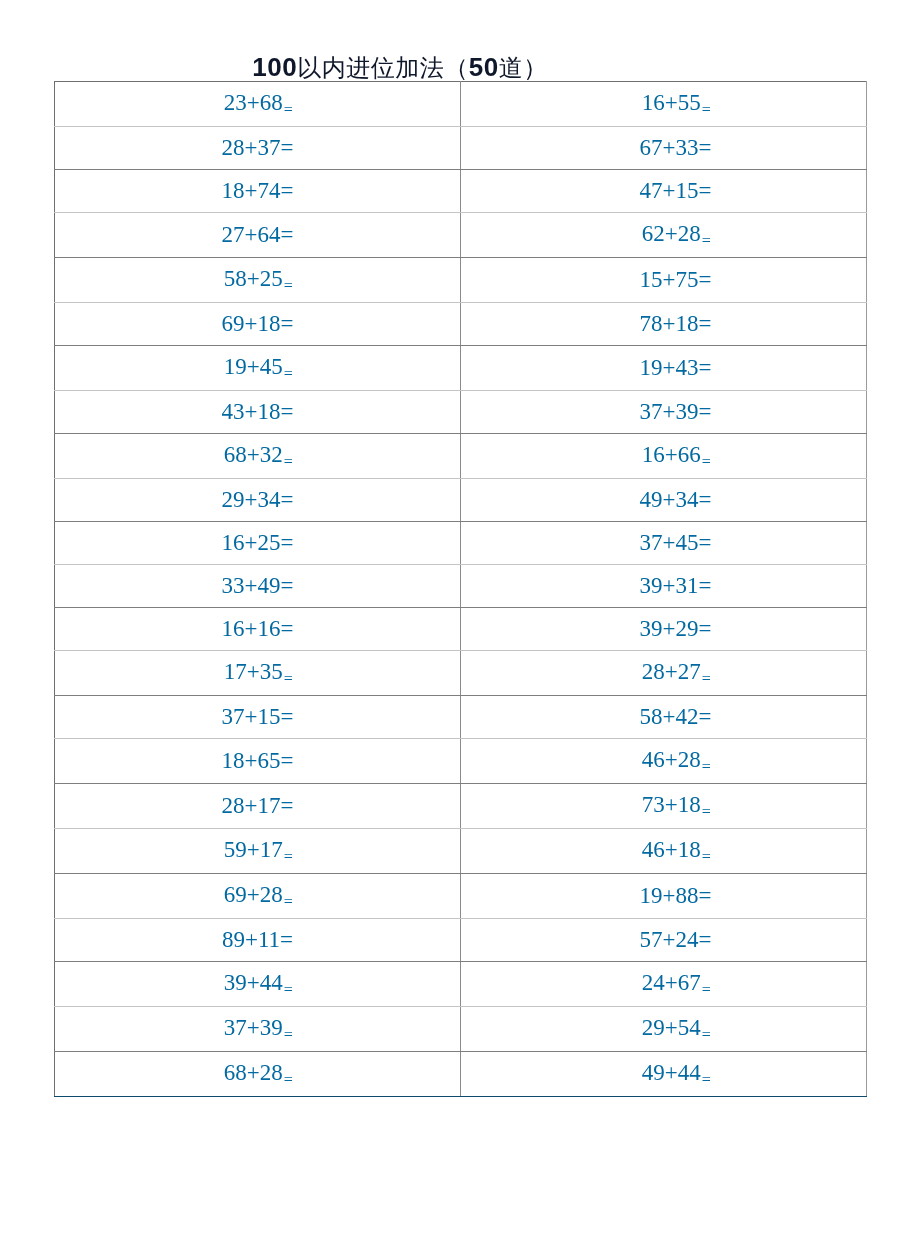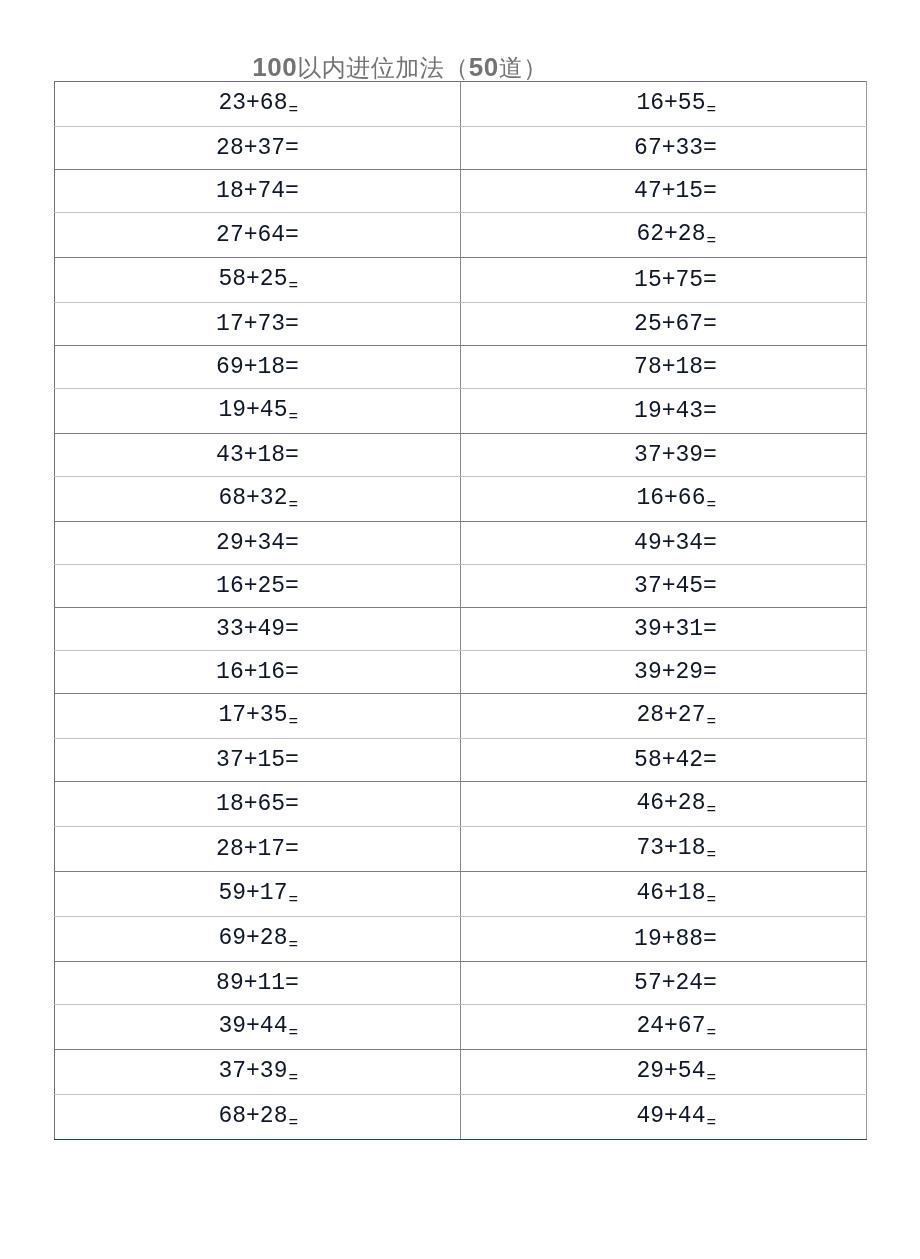--- a/index.html
+++ b/index.html
@@ -20,21 +20,21 @@
   .worksheet-title {
     position: absolute;
     top: 52px;
     left: 0;
     width: 800px;
     text-align: center;
     font-size: 25px;
     line-height: 30px;
     letter-spacing: 0.5px;
     white-space: nowrap;
-    color: #737373;
+    color: #0f172a;
   }
   .worksheet-title .t-num {
     font-family: "Liberation Sans", "DejaVu Sans", sans-serif;
     font-size: 26px;
     font-weight: 600;
   }
   .worksheet-title .t-cjk {
     font-family: "DejaVu Serif", "Liberation Serif", serif;
     font-size: 24px;
   }
@@ -51,26 +51,25 @@
   .problem-table col.c-left  { width: 406px; }
   .problem-table col.c-right { width: 406px; }
 
   .problem-table td {
     height: 42px;
     padding: 0;
     text-align: center;
     vertical-align: middle;
     font-size: 23px;
     line-height: 42px;
-    color: #0f172a;
+    color: #0369a1;
     border-left: 1px solid #7a7a7a;
     border-right: 1px solid #7a7a7a;
     border-bottom: 1px solid #8c8c8c;
     white-space: nowrap;
-    font-family: Liberation Mono, monospace;
   }
   
   .problem-table tr:nth-child(odd) td { border-bottom: 1px solid #c4c4c4; }
   .problem-table tr:nth-child(even) td { border-bottom: 1px solid #7e7e7e; }
 
   .problem-table tr:first-child td { border-top: 1px solid #6f6f6f; }
   .problem-table tr:last-child td  { border-bottom: 1px solid #0c4a6e; }
 
   .problem-table td.cell-left  { border-left: 1px solid #6f6f6f;  border-right: 1px solid #8a8a8a; }
   .problem-table td.cell-right { border-left: none;               border-right: 1px solid #9a9a9a; padding-left: 24px; }
@@ -112,24 +111,20 @@
         <td class="cell-left"><span class="expr"><span>18+74</span><span class="eq-normal">=</span></span></td>
         <td class="cell-right"><span class="expr"><span>47+15</span><span class="eq-normal">=</span></span></td>
       </tr>
       <tr>
         <td class="cell-left"><span class="expr"><span>27+64</span><span class="eq-normal">=</span></span></td>
         <td class="cell-right"><span class="expr"><span>62+28</span><span class="eq-small">=</span></span></td>
       </tr>
       <tr>
         <td class="cell-left"><span class="expr"><span>58+25</span><span class="eq-small">=</span></span></td>
         <td class="cell-right"><span class="expr"><span>15+75</span><span class="eq-normal">=</span></span></td>
-      </tr>
-      <tr>
-        <td class="cell-left"><span class="expr"><span>17+73</span><span class="eq-normal">=</span></span></td>
-        <td class="cell-right"><span class="expr"><span>25+67</span><span class="eq-normal">=</span></span></td>
       </tr>
       <tr>
         <td class="cell-left"><span class="expr"><span>69+18</span><span class="eq-normal">=</span></span></td>
         <td class="cell-right"><span class="expr"><span>78+18</span><span class="eq-normal">=</span></span></td>
       </tr>
       <tr>
         <td class="cell-left"><span class="expr"><span>19+45</span><span class="eq-small">=</span></span></td>
         <td class="cell-right"><span class="expr"><span>19+43</span><span class="eq-normal">=</span></span></td>
       </tr>
       <tr>

